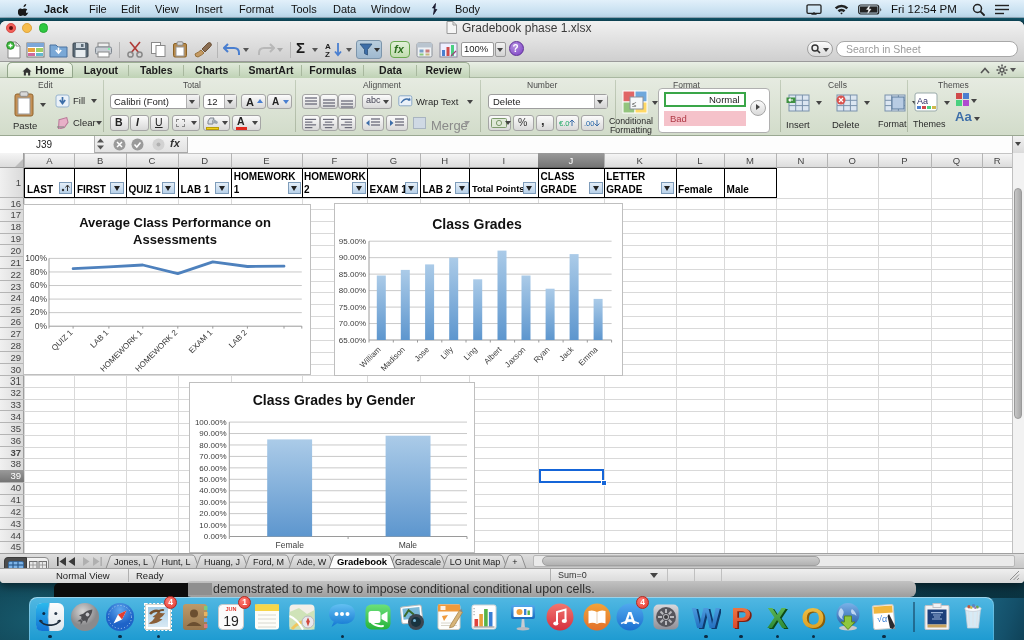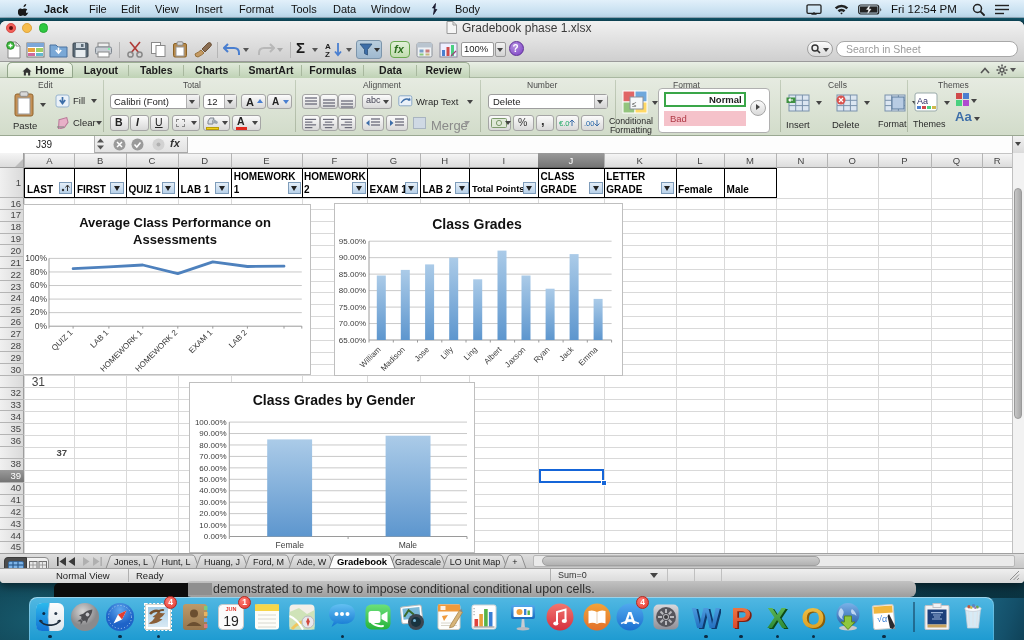--- a/index.html
+++ b/index.html
@@ -392,21 +392,21 @@
 <rect x="1" y="12" width="12" height="11" fill="#93c47d" stroke="#fff"></rect>
 <rect x="13" y="12" width="12" height="11" fill="#ffd966" stroke="#fff"></rect>
 <rect x="8" y="7" width="13" height="12" fill="#f6f8fa" stroke="#8a9099"></rect>
 <text x="10" y="16.5" font-size="8" fill="#444" font-family="Liberation Sans">≤</text>
   </svg>
 <div class="caret" style="left:652px;top:101px;"></div>
 <div style="position:absolute;left:596px;top:117px;width:70px;font-size:8.8px;color:#2a2a2a;font-weight:normal;white-space:nowrap;line-height:1.1;text-align:center;">Conditional</div>
 <div style="position:absolute;left:596px;top:126px;width:70px;font-size:8.8px;color:#2a2a2a;font-weight:normal;white-space:nowrap;line-height:1.1;text-align:center;">Formatting</div>
 <div style="position:absolute;left:658px;top:88px;width:112px;height:45px;background:#fff;border:1px solid #b0b0b0;border-radius:4px;"></div>
 <div style="position:absolute;left:664px;top:92px;width:82px;height:15px;background:#fff;border:2px solid #3aa648;"></div>
-<div style="position:absolute;left:670px;top:94.5px;font-size:9.5px;color:#222;font-weight:bold;white-space:nowrap;line-height:1.1;padding-left:39px;">Normal</div>
+<div style="position:absolute;left:670px;top:94.5px;font-size:9.5px;color:#222;font-weight:normal;white-space:nowrap;line-height:1.1;padding-left:39px;">Normal</div>
 <div style="position:absolute;left:664px;top:111px;width:82px;height:15px;background:#f5c2ca;"></div>
 <div style="position:absolute;left:670px;top:113.5px;font-size:9.5px;color:#b03a47;font-weight:normal;white-space:nowrap;line-height:1.1;">Bad</div>
 <div style="position:absolute;left:750px;top:100px;width:16px;height:16px;background:linear-gradient(#fbfbfb,#d9d9d9);border:1px solid #a5a5a5;border-radius:50%;"></div>
 <div class="caret" style="left:755px;top:105px;transform:rotate(-90deg);"></div>
 <svg style="position:absolute;left:786px;top:92px" width="26" height="22" viewBox="0 0 26 22">
 <rect x="3" y="3" width="20" height="16" fill="#dce6f1" stroke="#7a92ac"></rect>
 <line x1="3" y1="8.3" x2="23" y2="8.3" stroke="#7a92ac"></line>
     <line x1="3" y1="13.6" x2="23" y2="13.6" stroke="#7a92ac"></line>
 <line x1="9.7" y1="3" x2="9.7" y2="19" stroke="#7a92ac"></line>
     <line x1="16.4" y1="3" x2="16.4" y2="19" stroke="#7a92ac"></line>
@@ -599,33 +599,33 @@
 <div style="position:absolute;left:0px;top:317.1px;width:21px;font-size:9.5px;color:#444;font-weight:normal;white-space:nowrap;line-height:1.1;width:21px;text-align:right;text-align:right;">26</div>
 <div style="position:absolute;left:0px;top:327.46000000000004px;width:24.4px;height:1px;background:#b4b4b4;"></div>
 <div style="position:absolute;left:0px;top:328.96px;width:21px;font-size:9.5px;color:#444;font-weight:normal;white-space:nowrap;line-height:1.1;width:21px;text-align:right;text-align:right;">27</div>
 <div style="position:absolute;left:0px;top:339.32px;width:24.4px;height:1px;background:#b4b4b4;"></div>
 <div style="position:absolute;left:0px;top:340.82px;width:21px;font-size:9.5px;color:#444;font-weight:normal;white-space:nowrap;line-height:1.1;width:21px;text-align:right;text-align:right;">28</div>
 <div style="position:absolute;left:0px;top:351.18px;width:24.4px;height:1px;background:#b4b4b4;"></div>
 <div style="position:absolute;left:0px;top:352.68px;width:21px;font-size:9.5px;color:#444;font-weight:normal;white-space:nowrap;line-height:1.1;width:21px;text-align:right;text-align:right;">29</div>
 <div style="position:absolute;left:0px;top:363.04px;width:24.4px;height:1px;background:#b4b4b4;"></div>
 <div style="position:absolute;left:0px;top:364.53999999999996px;width:21px;font-size:9.5px;color:#444;font-weight:normal;white-space:nowrap;line-height:1.1;width:21px;text-align:right;text-align:right;">30</div>
 <div style="position:absolute;left:0px;top:374.9px;width:24.4px;height:1px;background:#b4b4b4;"></div>
-<div style="position:absolute;left:0px;top:376.4px;width:21px;font-size:12px;color:#444;font-weight:normal;white-space:nowrap;line-height:1.1;width:21px;text-align:right;text-align:right;margin-left:24px;">31</div>
+<div style="position:absolute;left:0px;top:376.4px;width:21px;font-size:10px;color:#444;font-weight:normal;white-space:nowrap;line-height:1.1;width:21px;text-align:right;text-align:right;">31</div>
 <div style="position:absolute;left:0px;top:386.76px;width:24.4px;height:1px;background:#b4b4b4;"></div>
 <div style="position:absolute;left:0px;top:388.26px;width:21px;font-size:9.5px;color:#444;font-weight:normal;white-space:nowrap;line-height:1.1;width:21px;text-align:right;text-align:right;">32</div>
 <div style="position:absolute;left:0px;top:398.62px;width:24.4px;height:1px;background:#b4b4b4;"></div>
 <div style="position:absolute;left:0px;top:400.12px;width:21px;font-size:9.5px;color:#444;font-weight:normal;white-space:nowrap;line-height:1.1;width:21px;text-align:right;text-align:right;">33</div>
 <div style="position:absolute;left:0px;top:410.48px;width:24.4px;height:1px;background:#b4b4b4;"></div>
 <div style="position:absolute;left:0px;top:411.98px;width:21px;font-size:9.5px;color:#444;font-weight:normal;white-space:nowrap;line-height:1.1;width:21px;text-align:right;text-align:right;">34</div>
 <div style="position:absolute;left:0px;top:422.34000000000003px;width:24.4px;height:1px;background:#b4b4b4;"></div>
 <div style="position:absolute;left:0px;top:423.84px;width:21px;font-size:9.5px;color:#444;font-weight:normal;white-space:nowrap;line-height:1.1;width:21px;text-align:right;text-align:right;">35</div>
 <div style="position:absolute;left:0px;top:434.2px;width:24.4px;height:1px;background:#b4b4b4;"></div>
 <div style="position:absolute;left:0px;top:435.7px;width:21px;font-size:9.5px;color:#444;font-weight:normal;white-space:nowrap;line-height:1.1;width:21px;text-align:right;text-align:right;">36</div>
 <div style="position:absolute;left:0px;top:446.06px;width:24.4px;height:1px;background:#b4b4b4;"></div>
-<div style="position:absolute;left:0px;top:447.56px;width:21px;font-size:9.5px;color:#444;font-weight:bold;white-space:nowrap;line-height:1.1;width:21px;text-align:right;text-align:right;margin-left:46px;">37</div>
+<div style="position:absolute;left:0px;top:447.56px;width:21px;font-size:9.5px;color:#444;font-weight:bold;white-space:nowrap;line-height:1.1;width:21px;text-align:right;text-align:right;">37</div>
 <div style="position:absolute;left:0px;top:457.92px;width:24.4px;height:1px;background:#b4b4b4;"></div>
 <div style="position:absolute;left:0px;top:459.41999999999996px;width:21px;font-size:9.5px;color:#444;font-weight:normal;white-space:nowrap;line-height:1.1;width:21px;text-align:right;text-align:right;">38</div>
 <div style="position:absolute;left:0px;top:469.78px;width:24.4px;height:1px;background:#b4b4b4;"></div>
 <div style="position:absolute;left:0px;top:470.28px;width:24.4px;height:11.86px;background:linear-gradient(#9a9a9a,#757575);"></div>
 <div style="position:absolute;left:0px;top:471.28px;width:21px;font-size:9.5px;color:#fff;font-weight:normal;white-space:nowrap;line-height:1.1;width:21px;text-align:right;text-align:right;">39</div>
 <div style="position:absolute;left:0px;top:481.64px;width:24.4px;height:1px;background:#b4b4b4;"></div>
 <div style="position:absolute;left:0px;top:483.14px;width:21px;font-size:9.5px;color:#444;font-weight:normal;white-space:nowrap;line-height:1.1;width:21px;text-align:right;text-align:right;">40</div>
 <div style="position:absolute;left:0px;top:493.5px;width:24.4px;height:1px;background:#b4b4b4;"></div>
 <div style="position:absolute;left:0px;top:495.0px;width:21px;font-size:9.5px;color:#444;font-weight:normal;white-space:nowrap;line-height:1.1;width:21px;text-align:right;text-align:right;">41</div>
 <div style="position:absolute;left:0px;top:505.36px;width:24.4px;height:1px;background:#b4b4b4;"></div>

